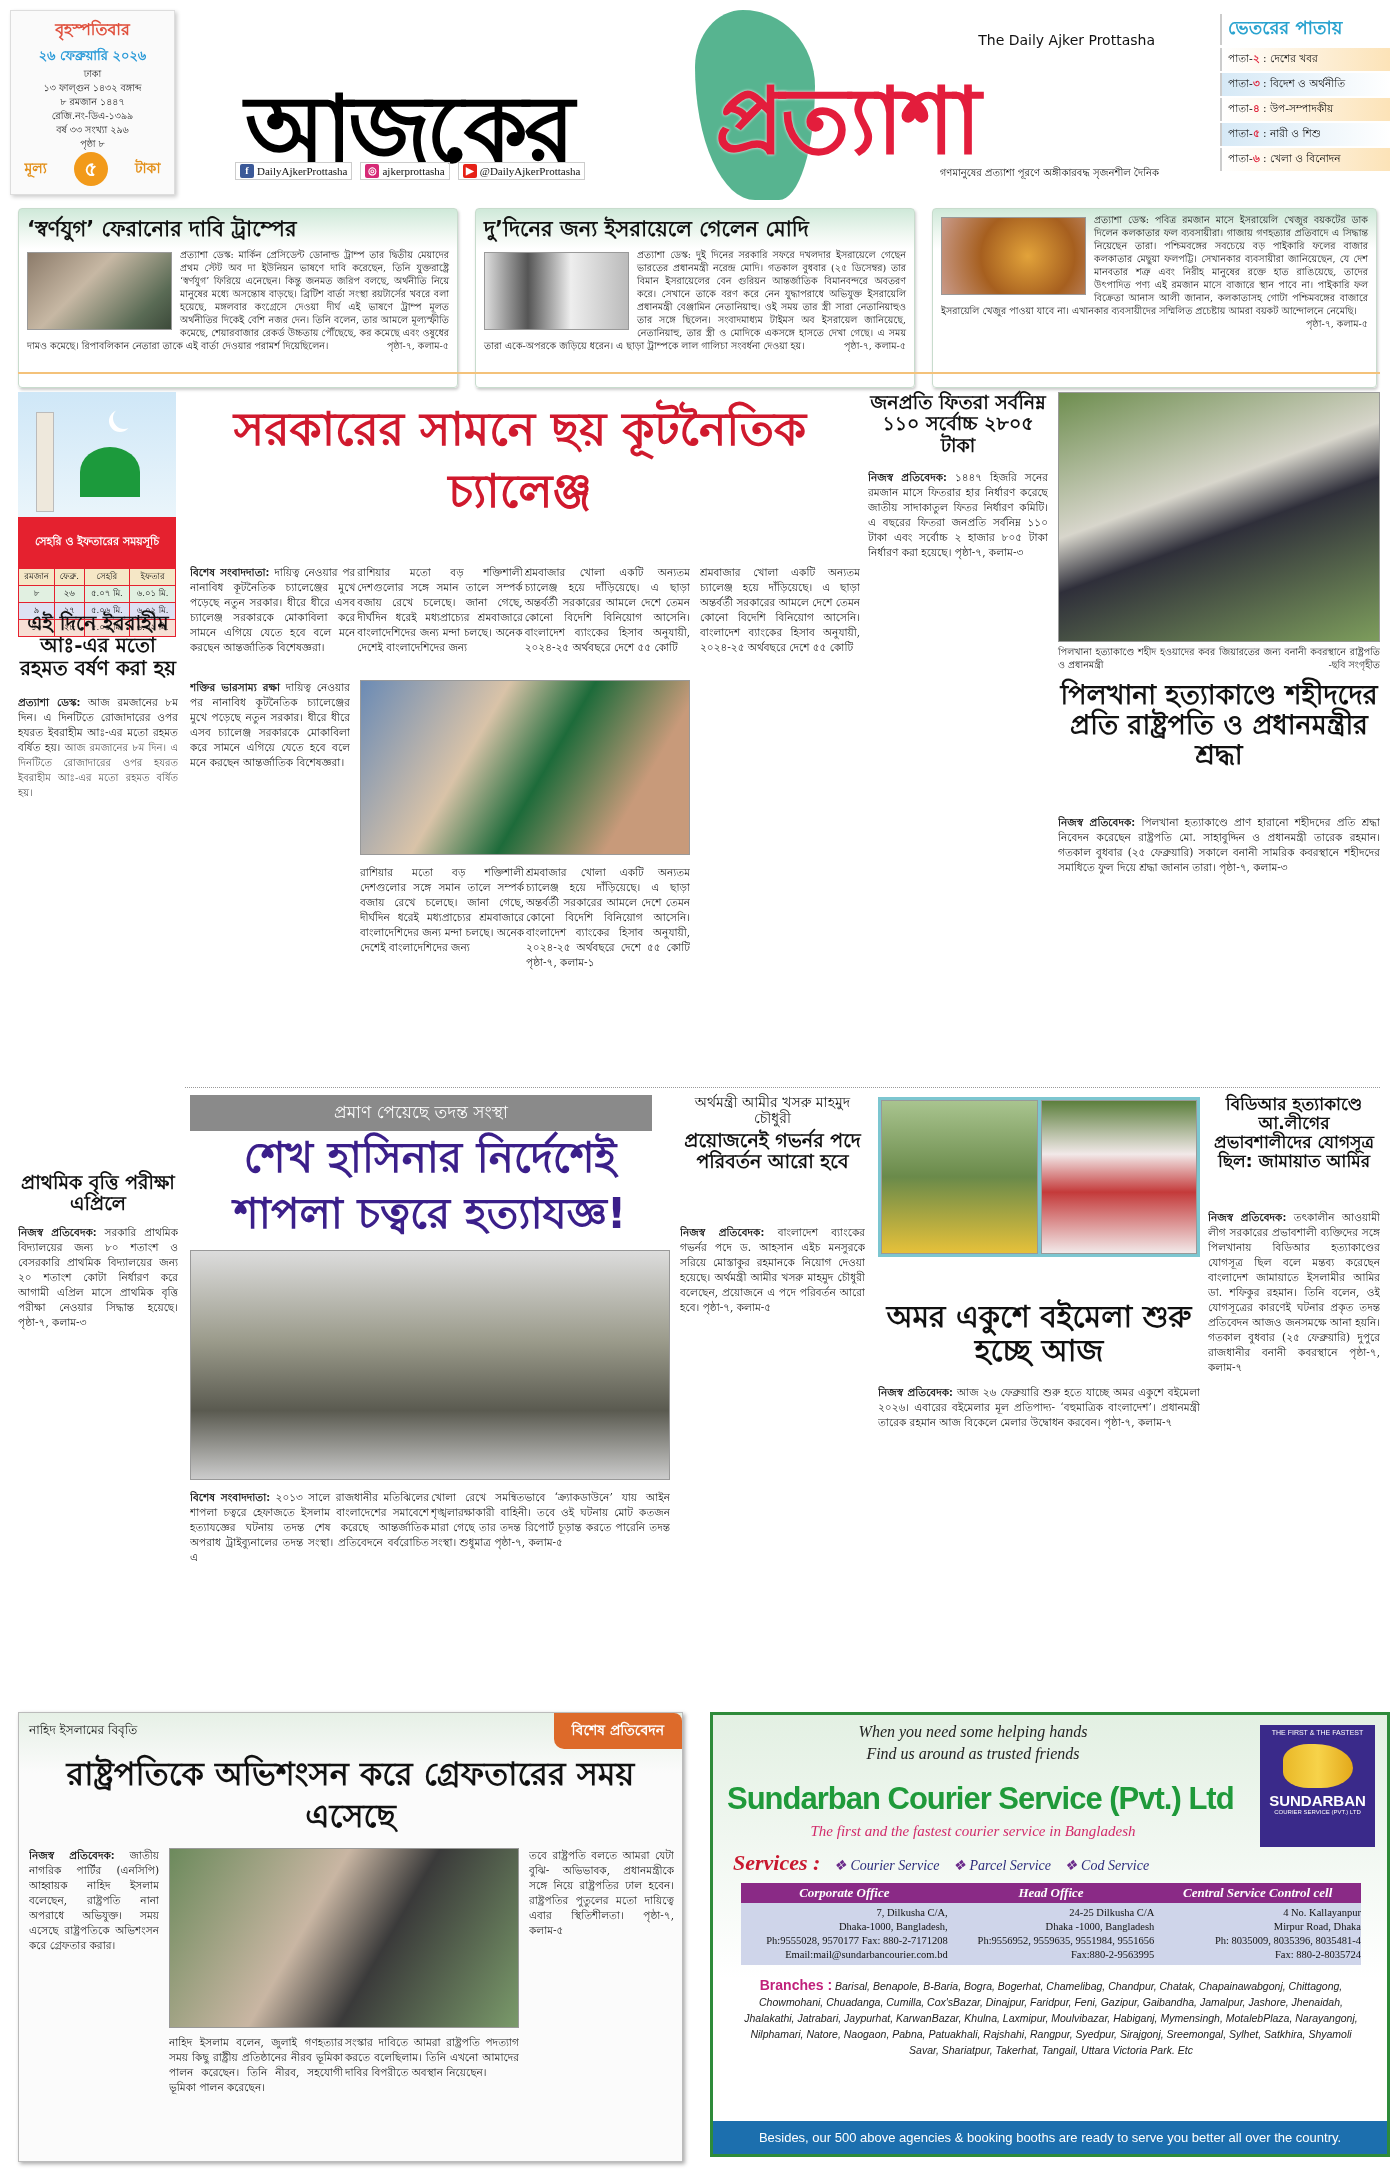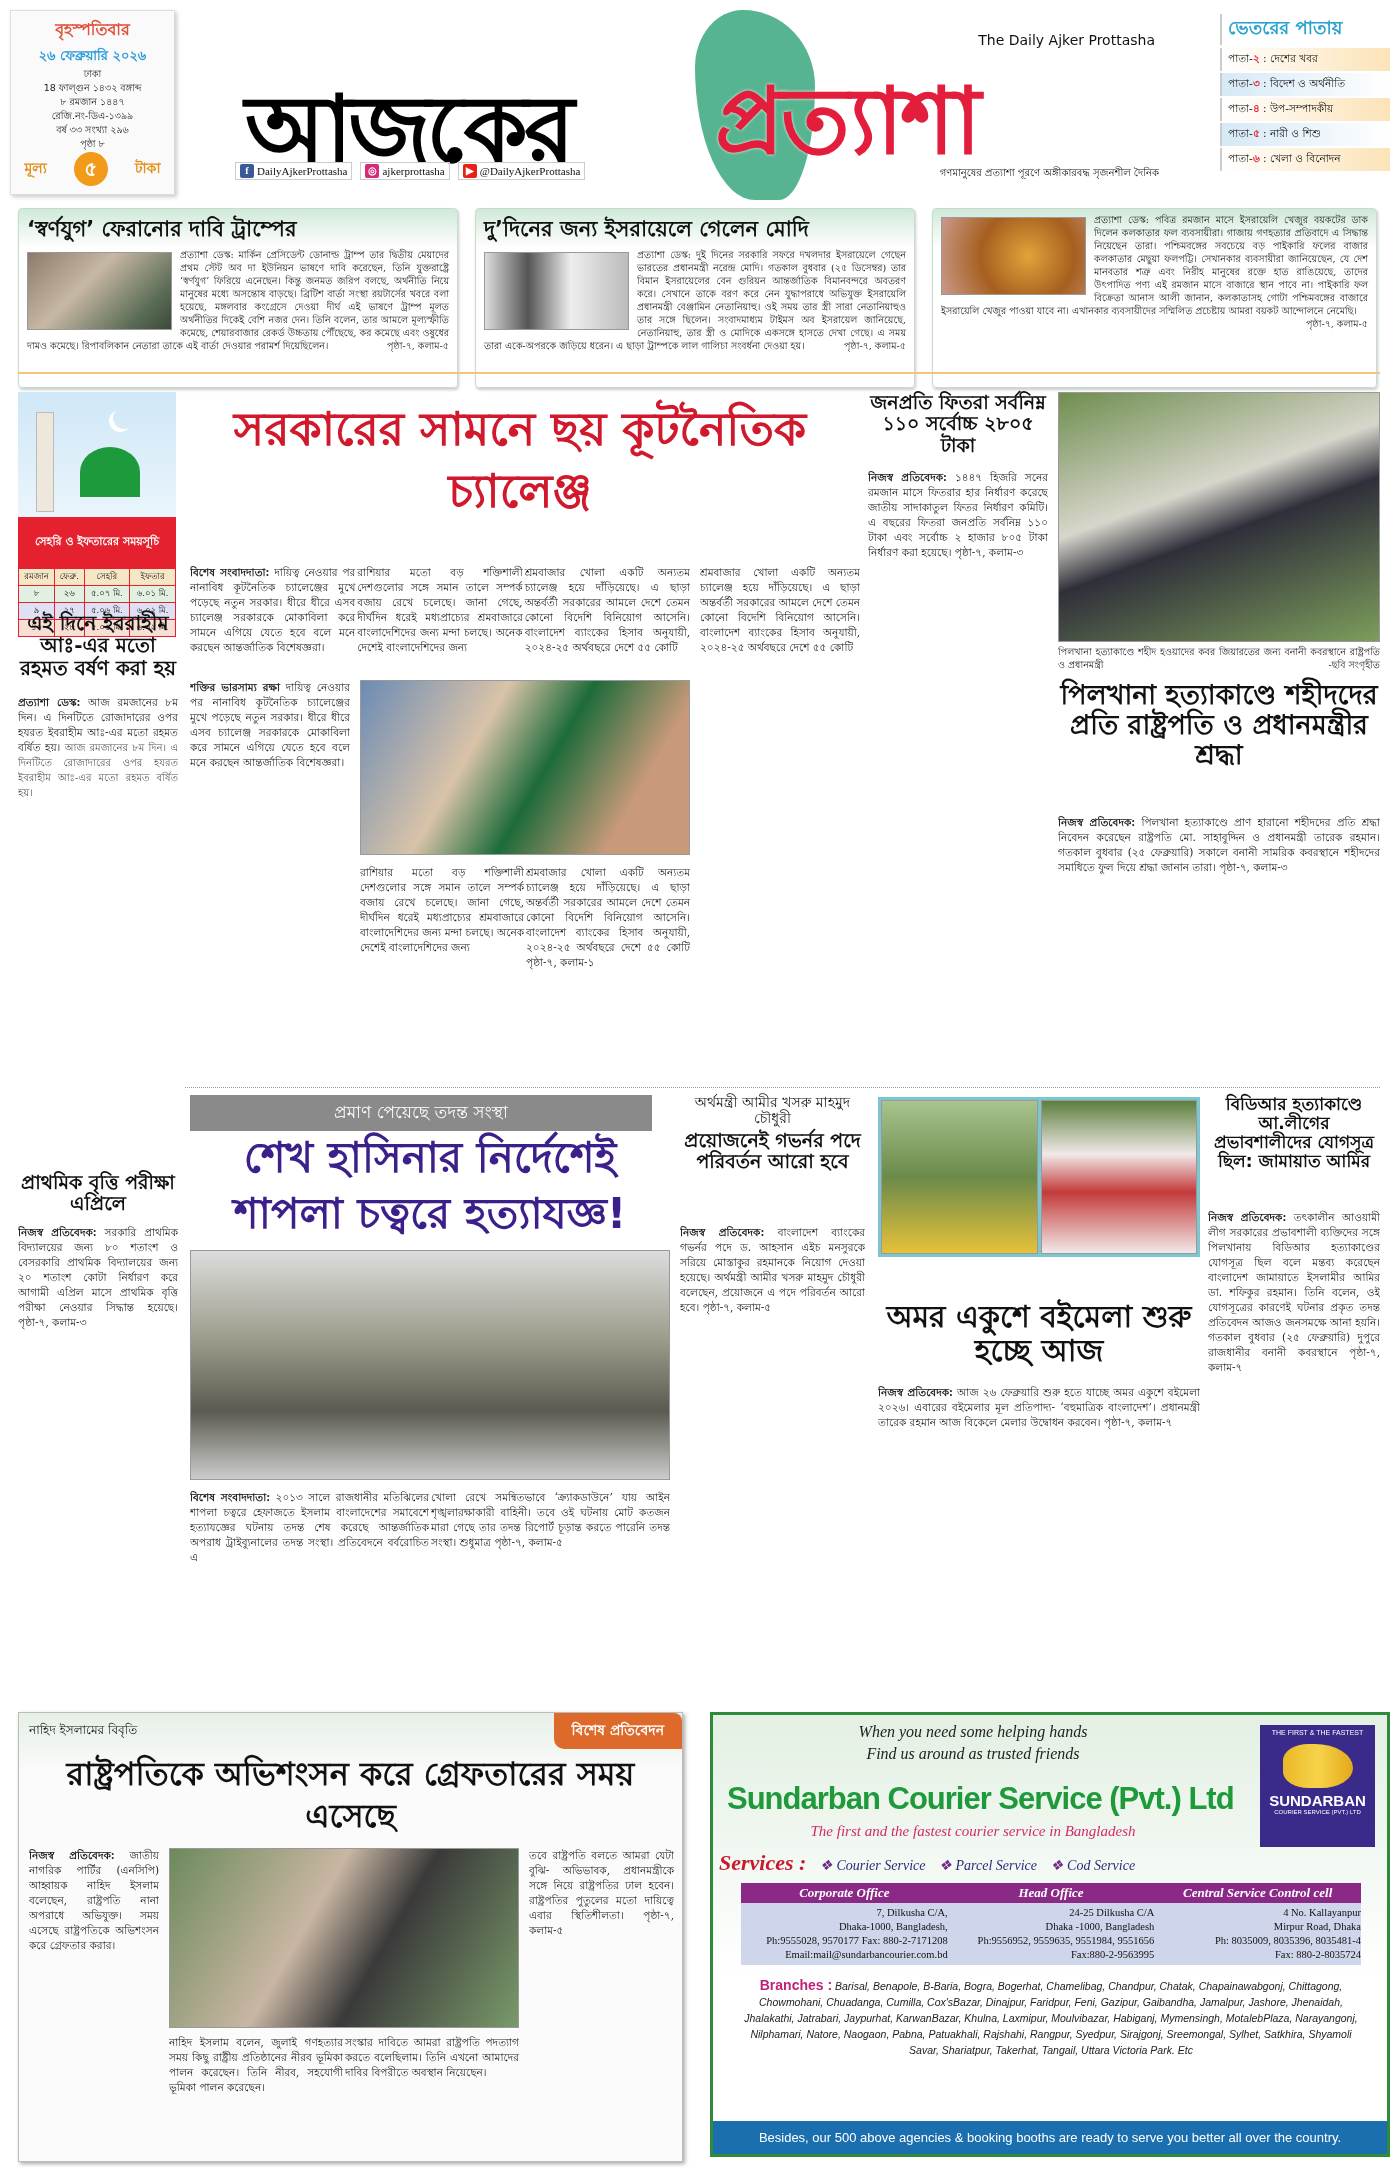--- a/index.html
+++ b/index.html
@@ -69,40 +69,40 @@
 
 #ad{left:710px;top:1712px;width:680px;height:445px;border:3px solid #2e8b3a;background:linear-gradient(180deg,#e3f0e3,#fff 60%)}
 #ad .slogan{position:absolute;left:0;width:520px;text-align:center;font-family:"Liberation Serif",serif;font-style:italic;font-size:16px;color:#222}
 #ad .brand{position:absolute;left:14px;top:66px;font-family:"Liberation Sans",sans-serif;font-weight:bold;color:#1f9a3a;font-size:31px;letter-spacing:-1px}
 #ad .sub{position:absolute;left:0;width:520px;top:108px;text-align:center;font-family:"Liberation Serif",serif;font-style:italic;color:#d22a6a;font-size:15px}
 #ad .logo{position:absolute;right:12px;top:10px;width:115px;height:122px;background:#3a2a8a;color:#fff;text-align:center;font-family:"Liberation Sans",sans-serif}
 #ad .logo .a{font-size:7px;margin-top:4px}
 #ad .logo .tiger{margin:8px auto 4px;width:70px;height:44px;background:linear-gradient(90deg,#e9b827,#f7d34a,#e3a81a);border-radius:40% 60% 50% 40%}
 #ad .logo .b{font-size:15px;font-weight:bold}
 #ad .logo .c{font-size:6px}
-#ad .services{position:absolute;left:6px;top:135px;font-family:"Liberation Serif",serif;font-style:italic;font-size:14px;color:#2a2a7a}
+#ad .services{position:absolute;left:20px;top:135px;font-family:"Liberation Serif",serif;font-style:italic;font-size:14px;color:#2a2a7a}
 #ad .services .lbl{color:#c9192f;font-size:22px;font-weight:bold}
 #ad .services .dia{color:#6a2a8a;margin:0 4px 0 10px}
 #ad .offices{position:absolute;left:28px;top:168px;width:620px}
 #ad .ohd{display:flex;background:#8a2a86;color:#fff;font-family:"Liberation Serif",serif;font-style:italic;font-weight:bold;font-size:13px}
 #ad .ohd div{flex:1;text-align:center;padding:2px}
 #ad .obody{display:flex;background:#cfd5ea;font-family:"Liberation Serif",serif;font-size:10.5px;line-height:14px;padding:3px 0}
 #ad .obody div{flex:1;text-align:right}
 #ad .branches{position:absolute;left:28px;top:262px;width:620px;font-family:"Liberation Sans",sans-serif;font-style:italic;font-size:10.5px;line-height:16px;color:#222;text-align:center}
 #ad .branches .lbl{color:#c0207a;font-weight:bold;font-style:normal;font-size:14px}
 #ad .footer{position:absolute;left:0;bottom:0;width:100%;background:#1c6fae;color:#fff;font-family:"Liberation Sans",sans-serif;font-size:13px;text-align:center;padding:9px 0}
 </style>
 </head>
 <body>
 
 <div id="datebox" class="abs">
   <div class="day">বৃহস্পতিবার</div>
   <div class="gdate">২৬ ফেব্রুয়ারি ২০২৬</div>
   <div class="line">ঢাকা</div>
-  <div class="line">18 ফাল্গুন ১৪৩২ বঙ্গাব্দ</div>
+  <div class="line">১৩ ফাল্গুন ১৪৩২ বঙ্গাব্দ</div>
   <div class="line">৮ রমজান ১৪৪৭</div>
   <div class="line">রেজি.নং-ডিএ-১৩৯৯</div>
   <div class="line">বর্ষ ৩৩ সংখ্যা ২৯৬</div>
   <div class="line">পৃষ্ঠা ৮</div>
   <div class="price">
     <span>মূল্য</span>
     <span class="coin">৫</span>
     <span>টাকা</span>
   </div>
 </div>

